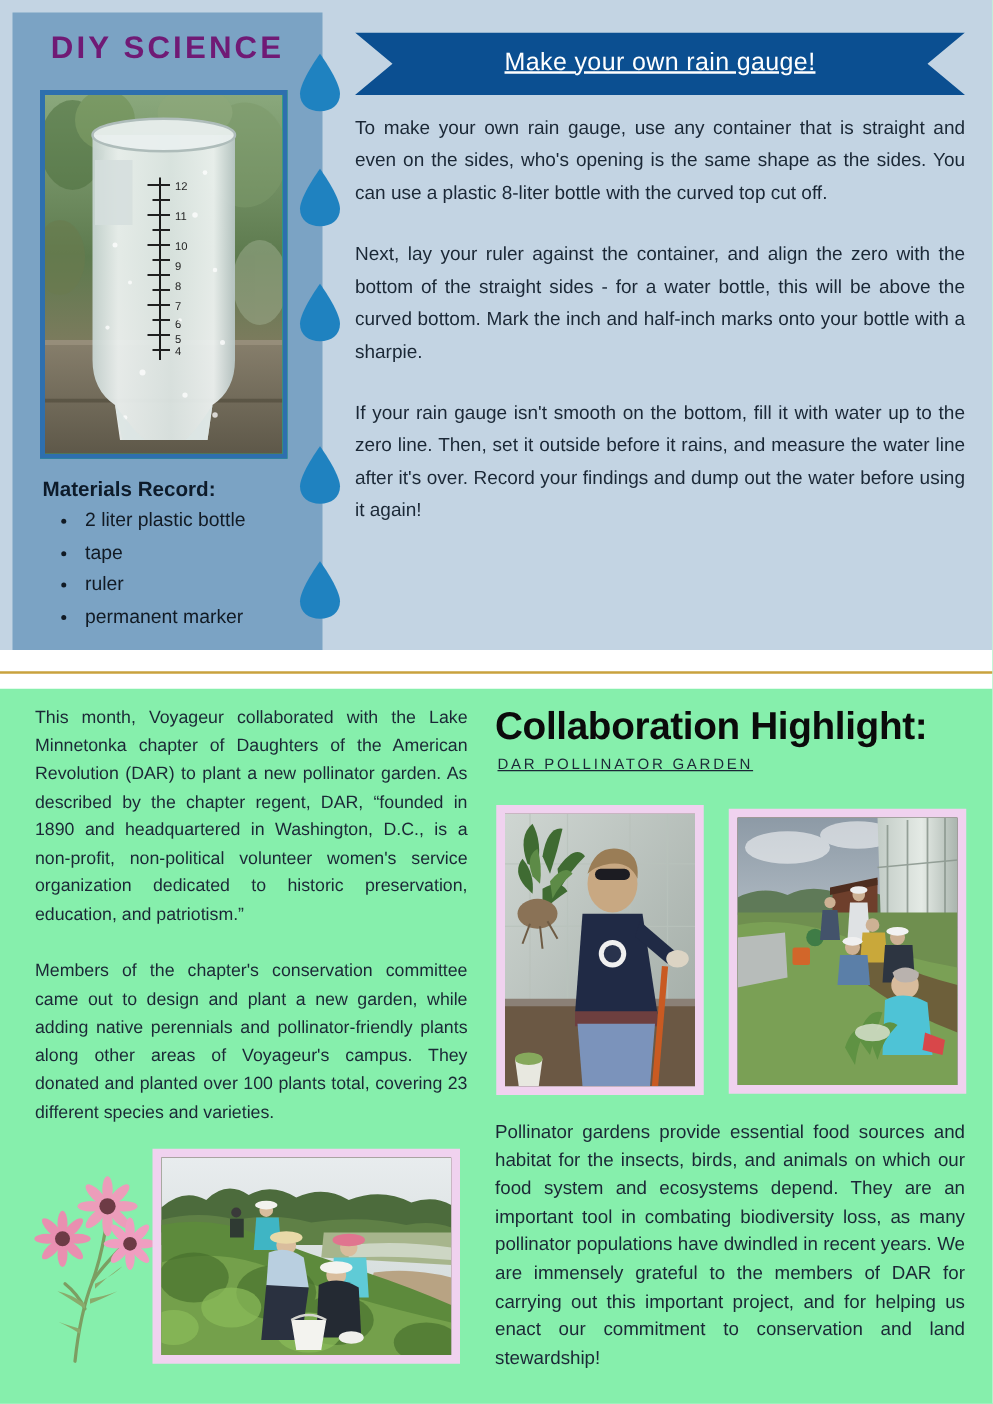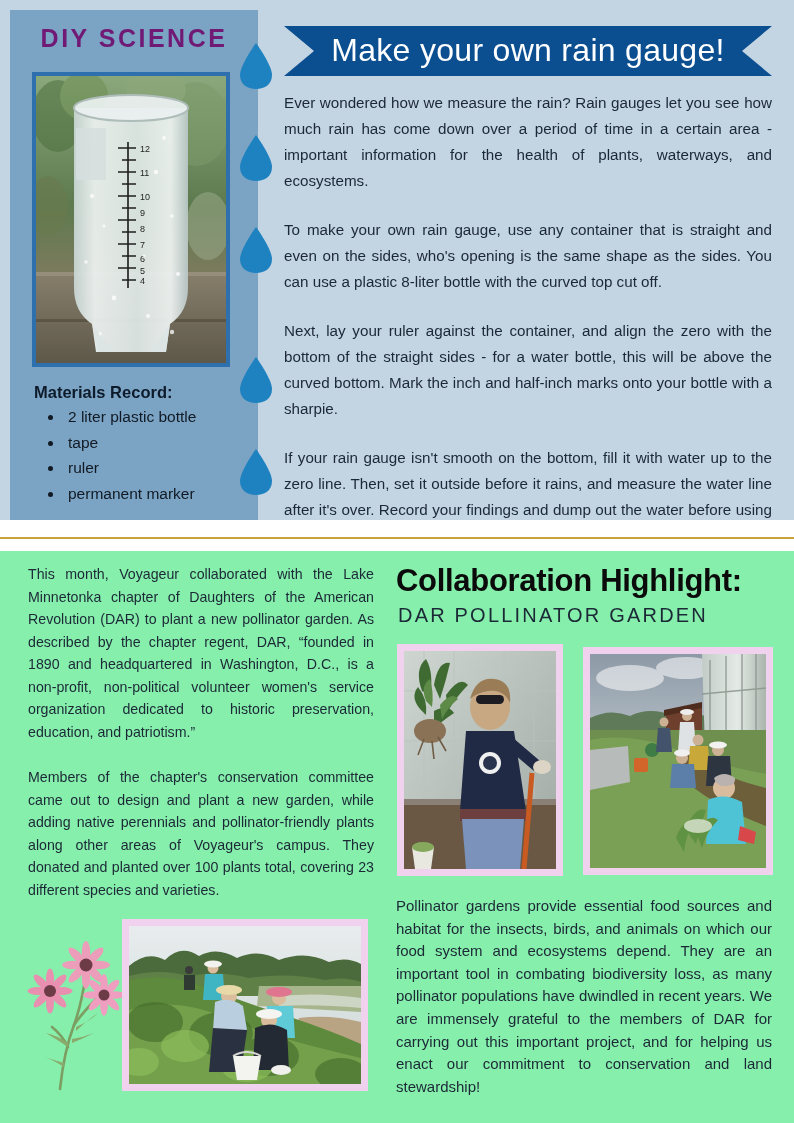--- a/index.html
+++ b/index.html
@@ -65,23 +65,24 @@
 
   
   .ribbon{
     position:absolute;left:284px;top:26px;
     width:488px;height:50px;
   }
   .ribbon svg{position:absolute;inset:0;width:100%;height:100%;}
   .ribbon-label{
     position:absolute;inset:0;
     display:flex;align-items:center;justify-content:center;
-    color:#ffffff;font-size:32px;font-weight:400;
+    color:#ffffff;font-size:20px;font-weight:400;
     letter-spacing:.3px;
     padding-bottom:2px;
+    text-decoration:underline;
   }
 
   .diy-body{
     position:absolute;left:284px;top:90px;
     width:488px;
     color:#1b2836;
     font-size:15.2px;
     line-height:26px;
     text-align:justify;
   }
@@ -111,22 +112,23 @@
     font-size:14.2px;line-height:22.5px;
     text-align:justify;
   }
   .collab-title{
     position:absolute;left:396px;top:12px;
     font-size:31px;font-weight:bold;color:#0b0b0b;
     letter-spacing:-.3px;
   }
   .collab-subtitle{
     position:absolute;left:398px;top:53px;
-    font-size:20px;color:#1b2836;
+    font-size:12px;color:#1b2836;
     letter-spacing:2.2px;
+    text-decoration:underline;
   }
 
   .photo-frame{
     position:absolute;
     background:#f0d2ef;
     padding:7px;
     box-sizing:border-box;
     overflow:hidden;
   }
   .photo-frame > .ph{
@@ -291,21 +293,20 @@
   </div>
 
   <div class="ribbon">
     <svg viewBox="0 0 488 50" preserveAspectRatio="none">
       <path d="M0 0 L488 0 L458 25 L488 50 L0 50 L30 25 Z" fill="#0b4f91"></path>
     </svg>
     <div class="ribbon-label">Make your own rain gauge!</div>
   </div>
 
   <div class="diy-body">
-    <p>Ever wondered how we measure the rain? Rain gauges let you see how much rain has come down over a period of time in a certain area - important information for the health of plants, waterways, and ecosystems.</p>
     <p>To make your own rain gauge, use any container that is straight and even on the sides, who's opening is the same shape as the sides. You can use a plastic 8-liter bottle with the curved top cut off.</p>
     <p>Next, lay your ruler against the container, and align the zero with the bottom of the straight sides - for a water bottle, this will be above the curved bottom. Mark the inch and half-inch marks onto your bottle with a sharpie.</p>
     <p>If your rain gauge isn't smooth on the bottom, fill it with water up to the zero line. Then, set it outside before it rains, and measure the water line after it's over. Record your findings and dump out the water before using it again!</p>
   </div>
 </div>
 
 <div class="section-divider"></div>
 
 <div class="collab-section">
 

